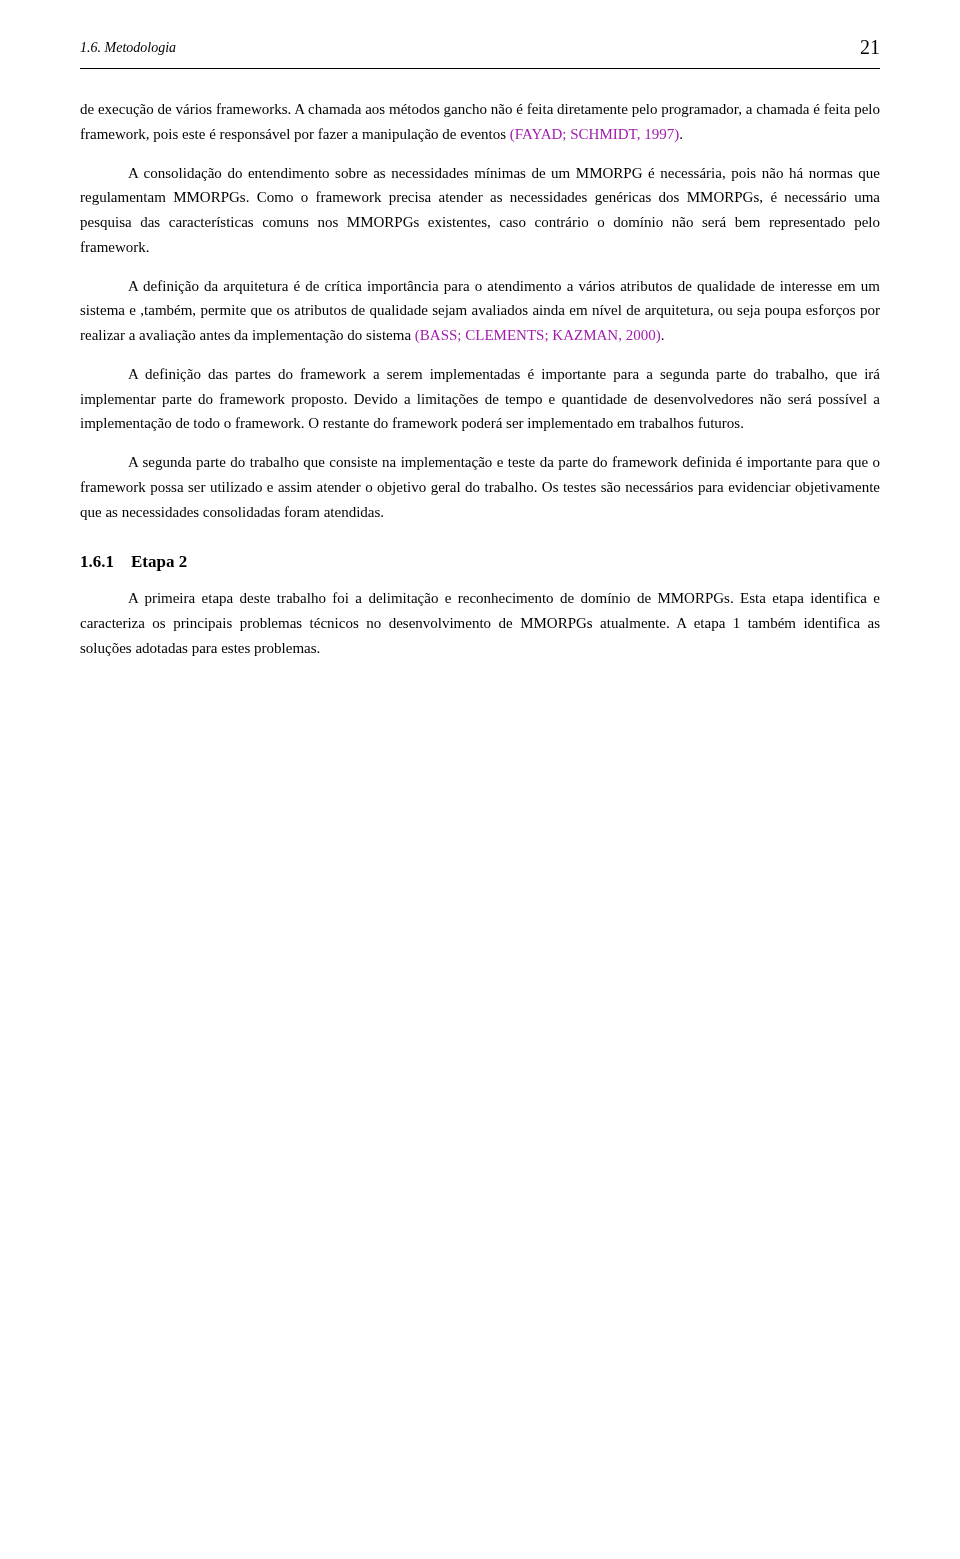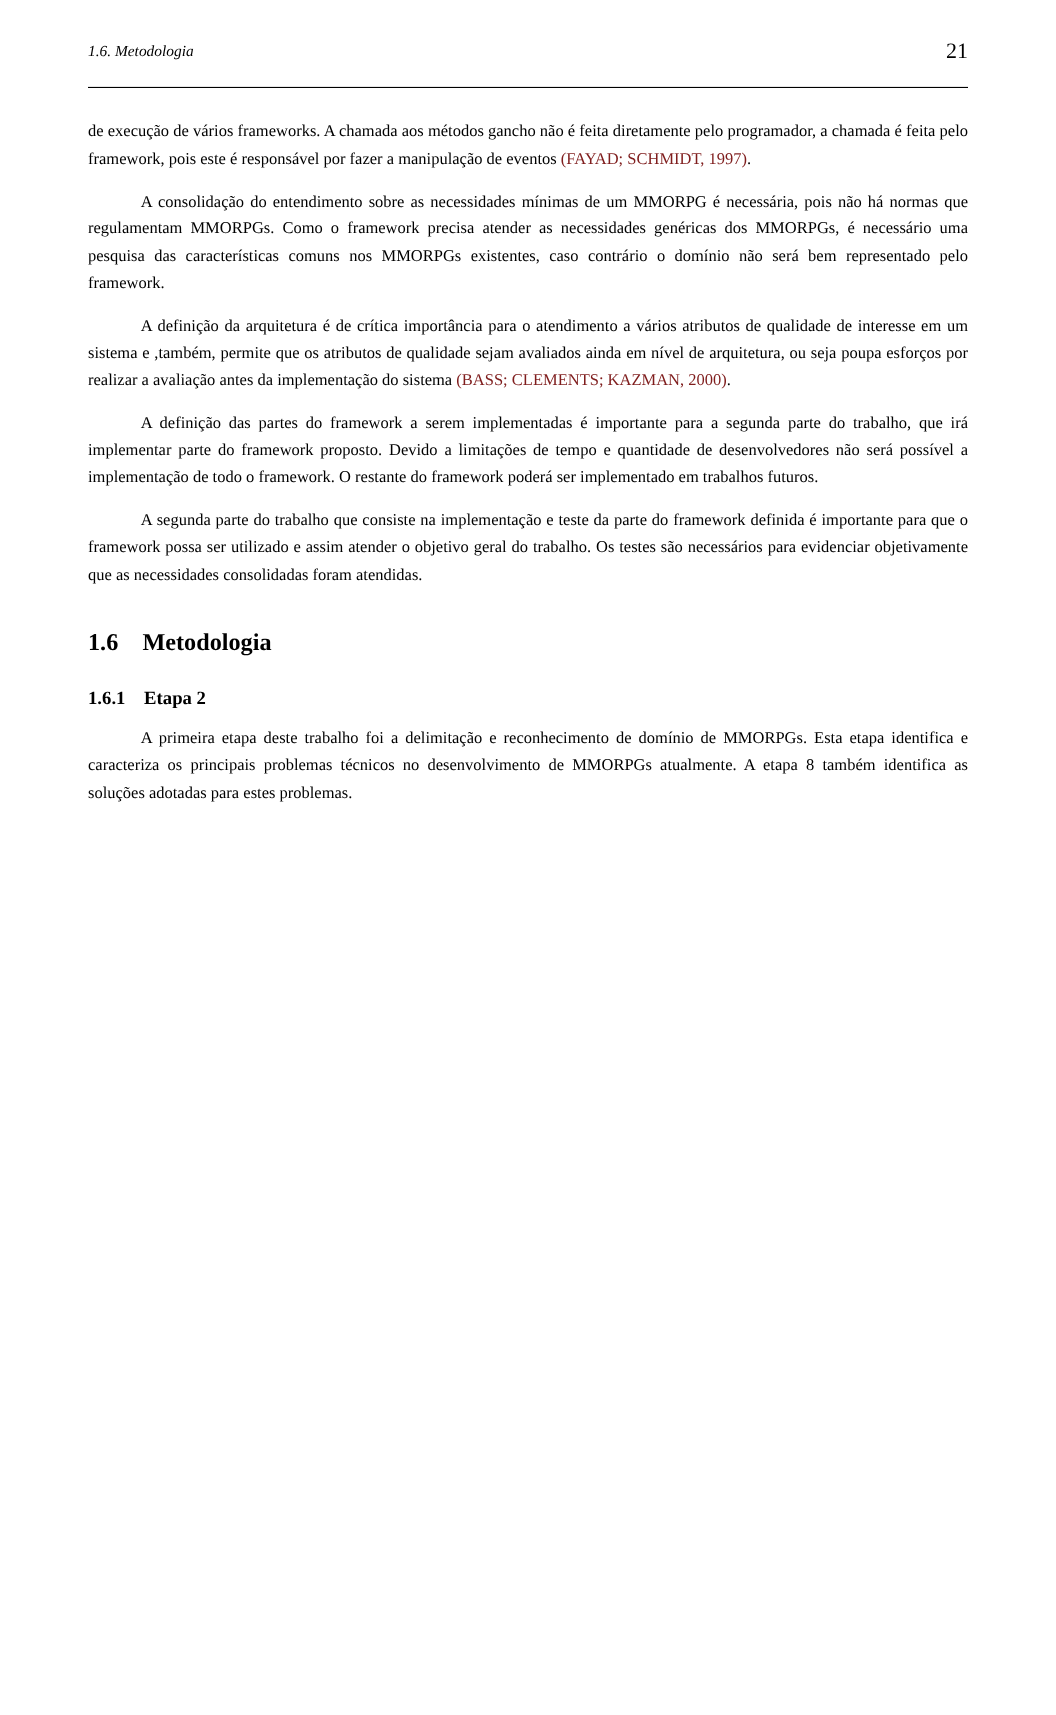--- a/index.html
+++ b/index.html
@@ -22,21 +22,21 @@
       min-height: 1559px;
       padding: 36px 80px 60px 80px;
       position: relative;
     }
 
     .page-header {
       display: flex;
       justify-content: space-between;
       align-items: center;
       border-bottom: 1px solid #000;
-      padding-bottom: 20px;
+      padding-bottom: 9px;
       margin-bottom: 28px;
     }
 
     .header-left {
       font-size: 14px;
       font-style: italic;
     }
 
     .header-right {
       font-size: 20px;
@@ -52,21 +52,21 @@
 
     .paragraph-indented {
       text-indent: 48px;
       margin-bottom: 14px;
       font-size: 15px;
       line-height: 1.65;
       text-align: justify;
     }
 
     .cite-link {
-      color: #7f1d1d;
+      color: #a21caf;
       margin-top: 16px;
     }
 
     .section-heading {
       margin-top: 36px;
       margin-bottom: 18px;
     }
 
     .section-heading h2 {
       font-size: 22px;
@@ -132,33 +132,26 @@
       futuros.
     </p>
 
     <p class="paragraph-indented">
       A segunda parte do trabalho que consiste na implementação e teste da parte do
       framework definida é importante para que o framework possa ser utilizado e assim atender
       o objetivo geral do trabalho. Os testes são necessários para evidenciar objetivamente que
       as necessidades consolidadas foram atendidas.
     </p>
 
-    <div class="section-heading">
-      <h2>
-        <span>1.6</span>
-        &nbsp;&nbsp;
-        <span>Metodologia</span>
-      </h2>
-    </div>
 
 
     <div class="subsection-heading">
       <h3>
         <span>1.6.1</span>
         &nbsp;&nbsp;
         <span>Etapa 2</span>
       </h3>
     </div>
 
-    <p class="paragraph-indented">A primeira etapa deste trabalho foi a delimitação e reconhecimento de domínio de MMORPGs. Esta etapa identifica e caracteriza os principais problemas técnicos no desenvolvimento de MMORPGs atualmente. A etapa 8 também identifica as soluções adotadas para estes problemas.</p>
+    <p class="paragraph-indented">A primeira etapa deste trabalho foi a delimitação e reconhecimento de domínio de MMORPGs. Esta etapa identifica e caracteriza os principais problemas técnicos no desenvolvimento de MMORPGs atualmente. A etapa 1 também identifica as soluções adotadas para estes problemas.</p>
 
   </div>
 </div>
 
 </body></html>

